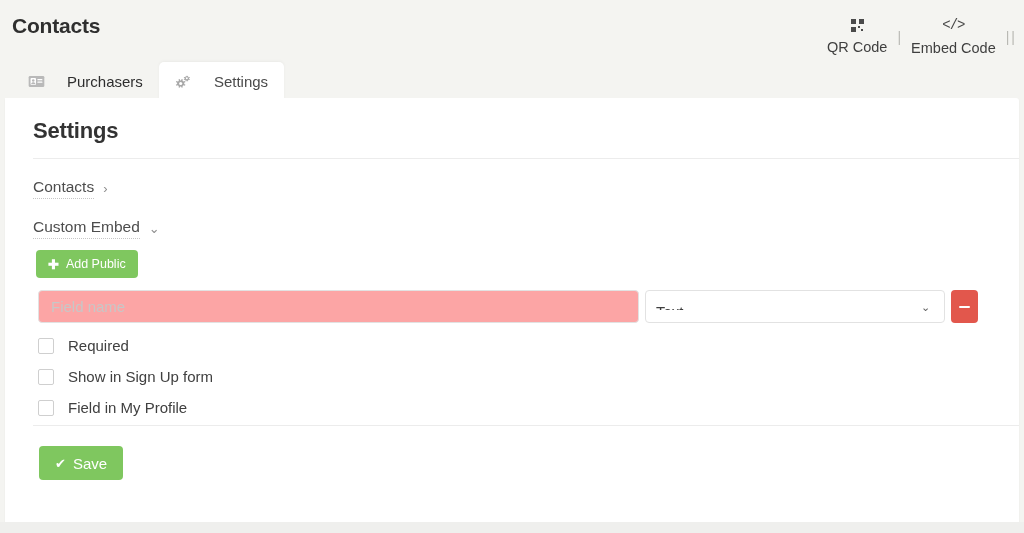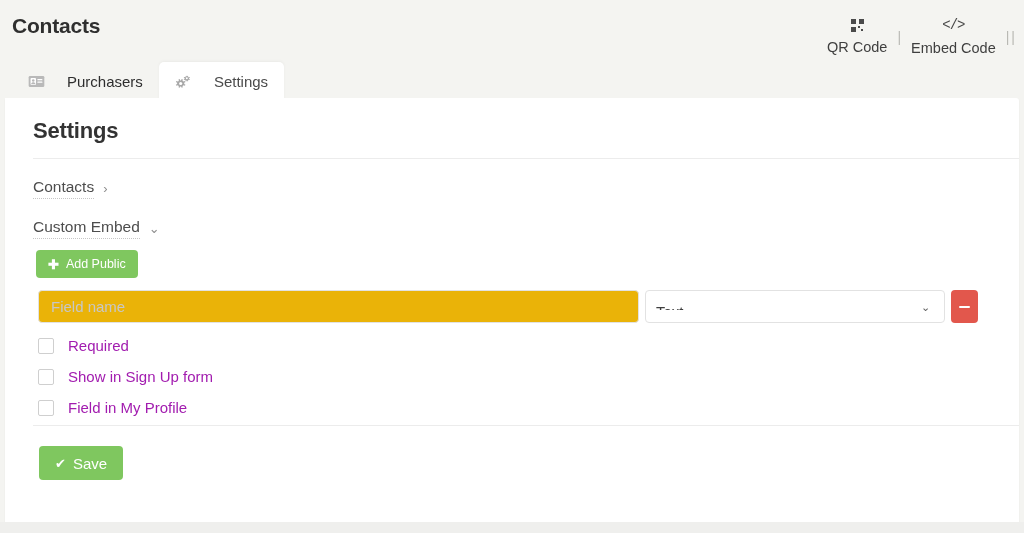--- a/index.html
+++ b/index.html
@@ -198,21 +198,21 @@
     height: 33px;
   }
 
   .field-name {
     position: absolute;
     left: 0; top: 0;
     width: 601px;
     height: 33px;
     border: 1px solid #e2e2e2;
     border-radius: 4px;
-    background: #eab308;
+    background: #fca5a5;
     padding: 0 12px;
     font-size: 15px;
     font-family: "Liberation Sans", sans-serif;
     color: #555;
     outline: none;
   }
   .field-name::placeholder { color: #c7c7c7; }
 
   .field-type {
     position: absolute;
@@ -266,21 +266,21 @@
   
   .checks { position: absolute; left: 33px; top: 232px; }
 
   .check-row {
     display: flex;
     align-items: center;
     gap: 14px;
     height: 31px;
     cursor: pointer;
     font-size: 15px;
-    color: #a21caf;
+    color: #404040;
   }
 
   .cbox {
     width: 16px;
     height: 16px;
     border: 1px solid #cfcfcf;
     border-radius: 2px;
     background: #fff;
     flex: 0 0 auto;
   }

